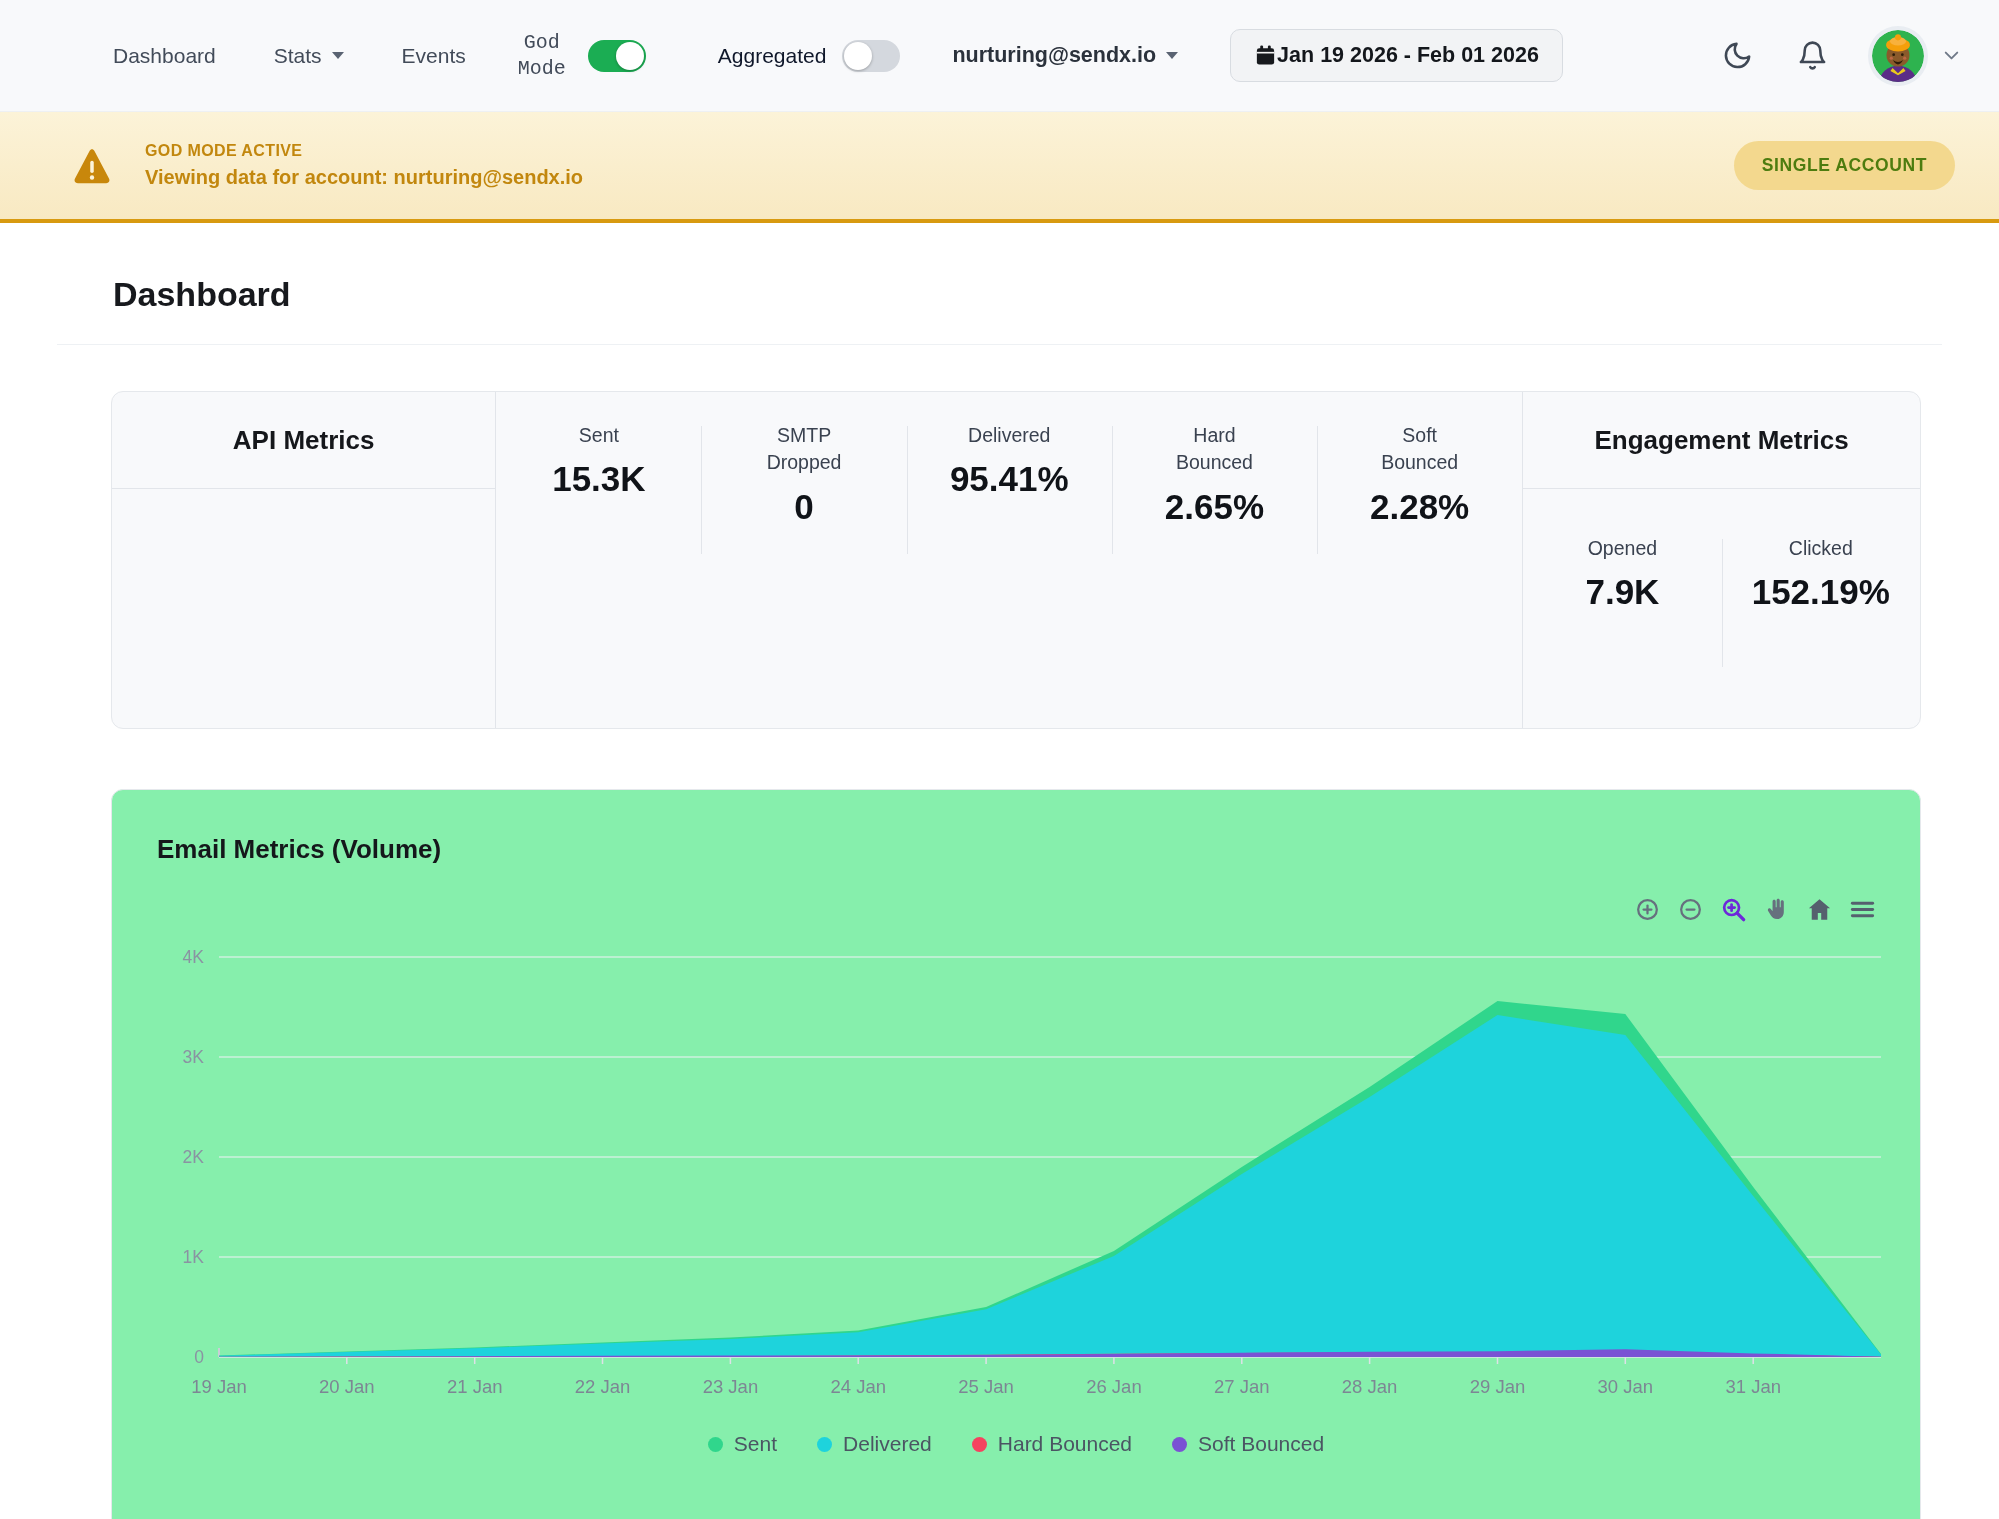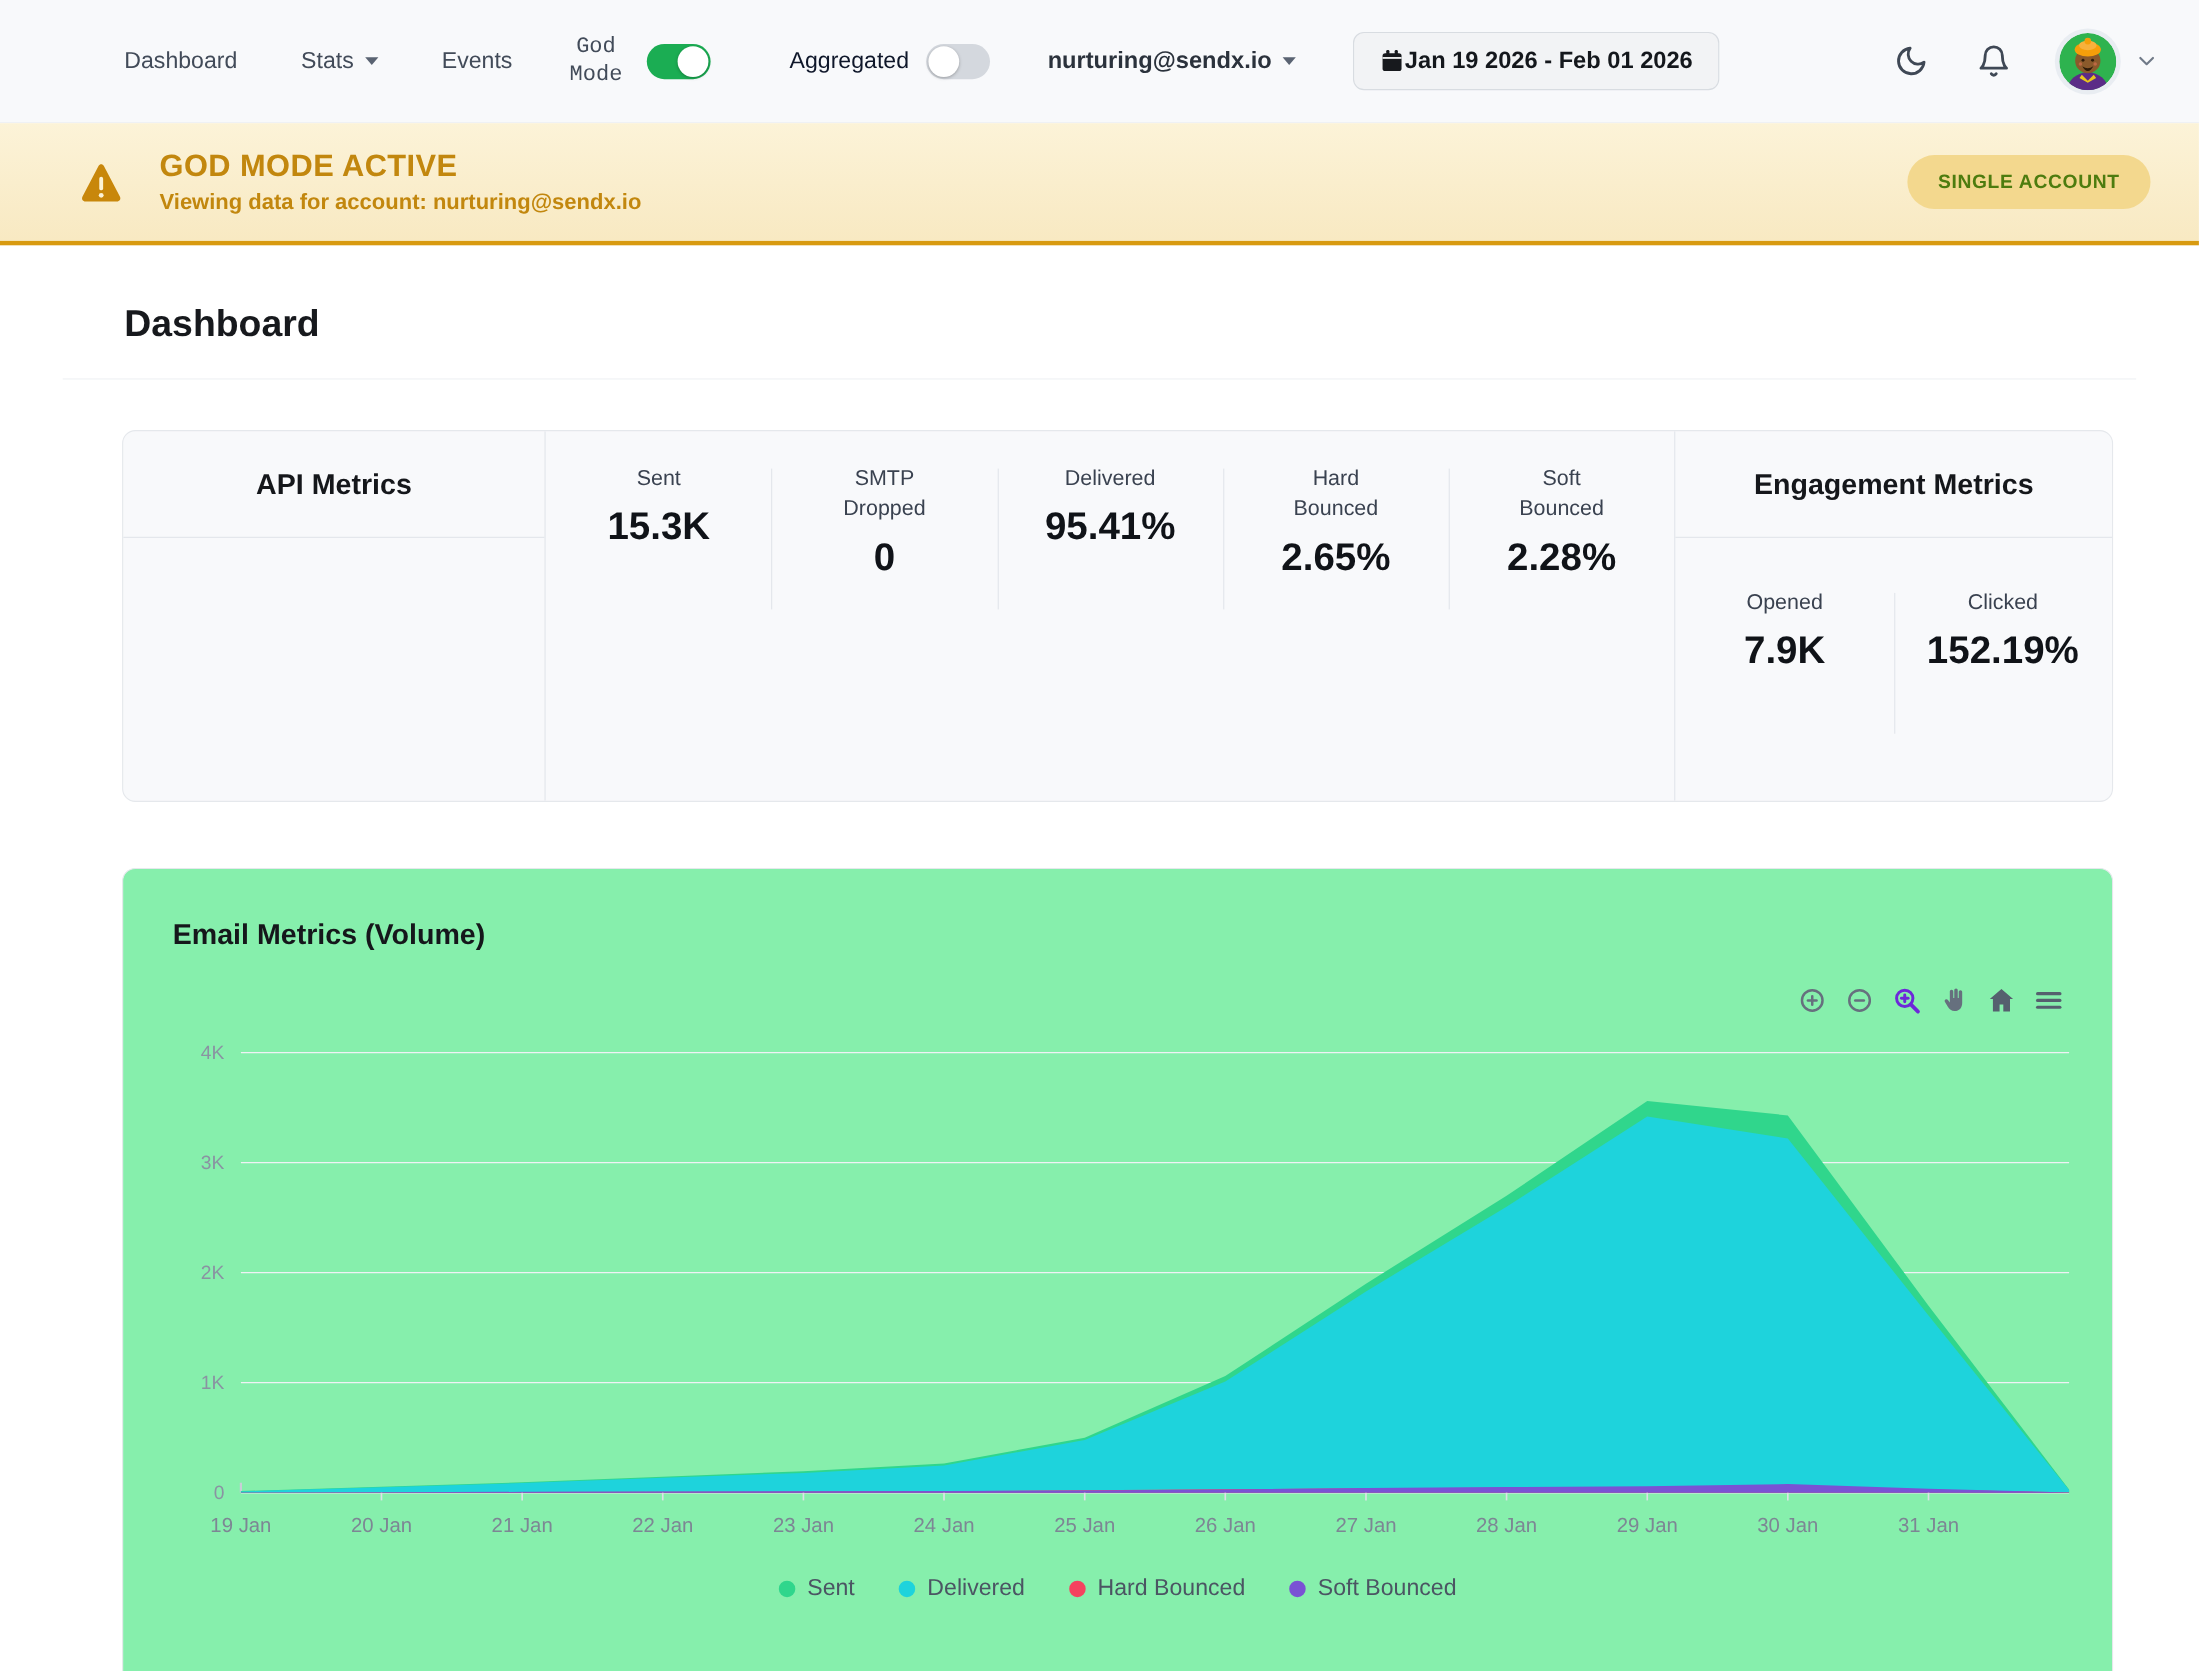--- a/index.html
+++ b/index.html
@@ -28,21 +28,21 @@
     font-weight:700; color:#14171c; cursor:pointer; }
   .iconbtn { margin-left:44px; display:flex; align-items:center; cursor:pointer; }
   .avatar-ring { margin-left:40px; width:60px; height:60px; border-radius:50%; background:#e9edf2;
     display:flex; align-items:center; justify-content:center; cursor:pointer; flex:none; }
   .chev { margin-left:12px; cursor:pointer; display:flex; }
   
   .banner { height:111px; background:linear-gradient(180deg,#fcf3d8,#f8e9c2);
     border-bottom:4px solid #d89a10; display:flex; align-items:center; }
   .banner-icon { margin-left:71px; flex:none; display:flex; }
   .banner-text { margin-left:32px; }
-  .btitle { font-size:28px; font-weight:700; color:#c2870e; letter-spacing:.4px; }
+  .btitle { font-size:16px; font-weight:700; color:#c2870e; letter-spacing:.4px; }
   .bsub { font-size:20px; font-weight:600; color:#c2870e; margin-top:6px; }
   .bbadge { margin-left:auto; margin-right:44px; background:#f3d88e; color:#4d7c0f;
     font-weight:700; font-size:17.5px; letter-spacing:.6px; padding:14px 28px; border-radius:999px; }
   
   .page-head { margin:0 57px; padding:52px 56px 30px; border-bottom:1px solid #eef1f4; }
   .page-head h1 { font-size:34px; font-weight:700; color:#17191d; }
   
   .mcard { height:338px; margin:46px 78px 0 111px; background:#f8f9fb;
     border:1px solid #e5e8ec; border-radius:12px; display:flex; overflow:hidden; }
   .mgroup { display:flex; flex-direction:column;gap:16px; }

